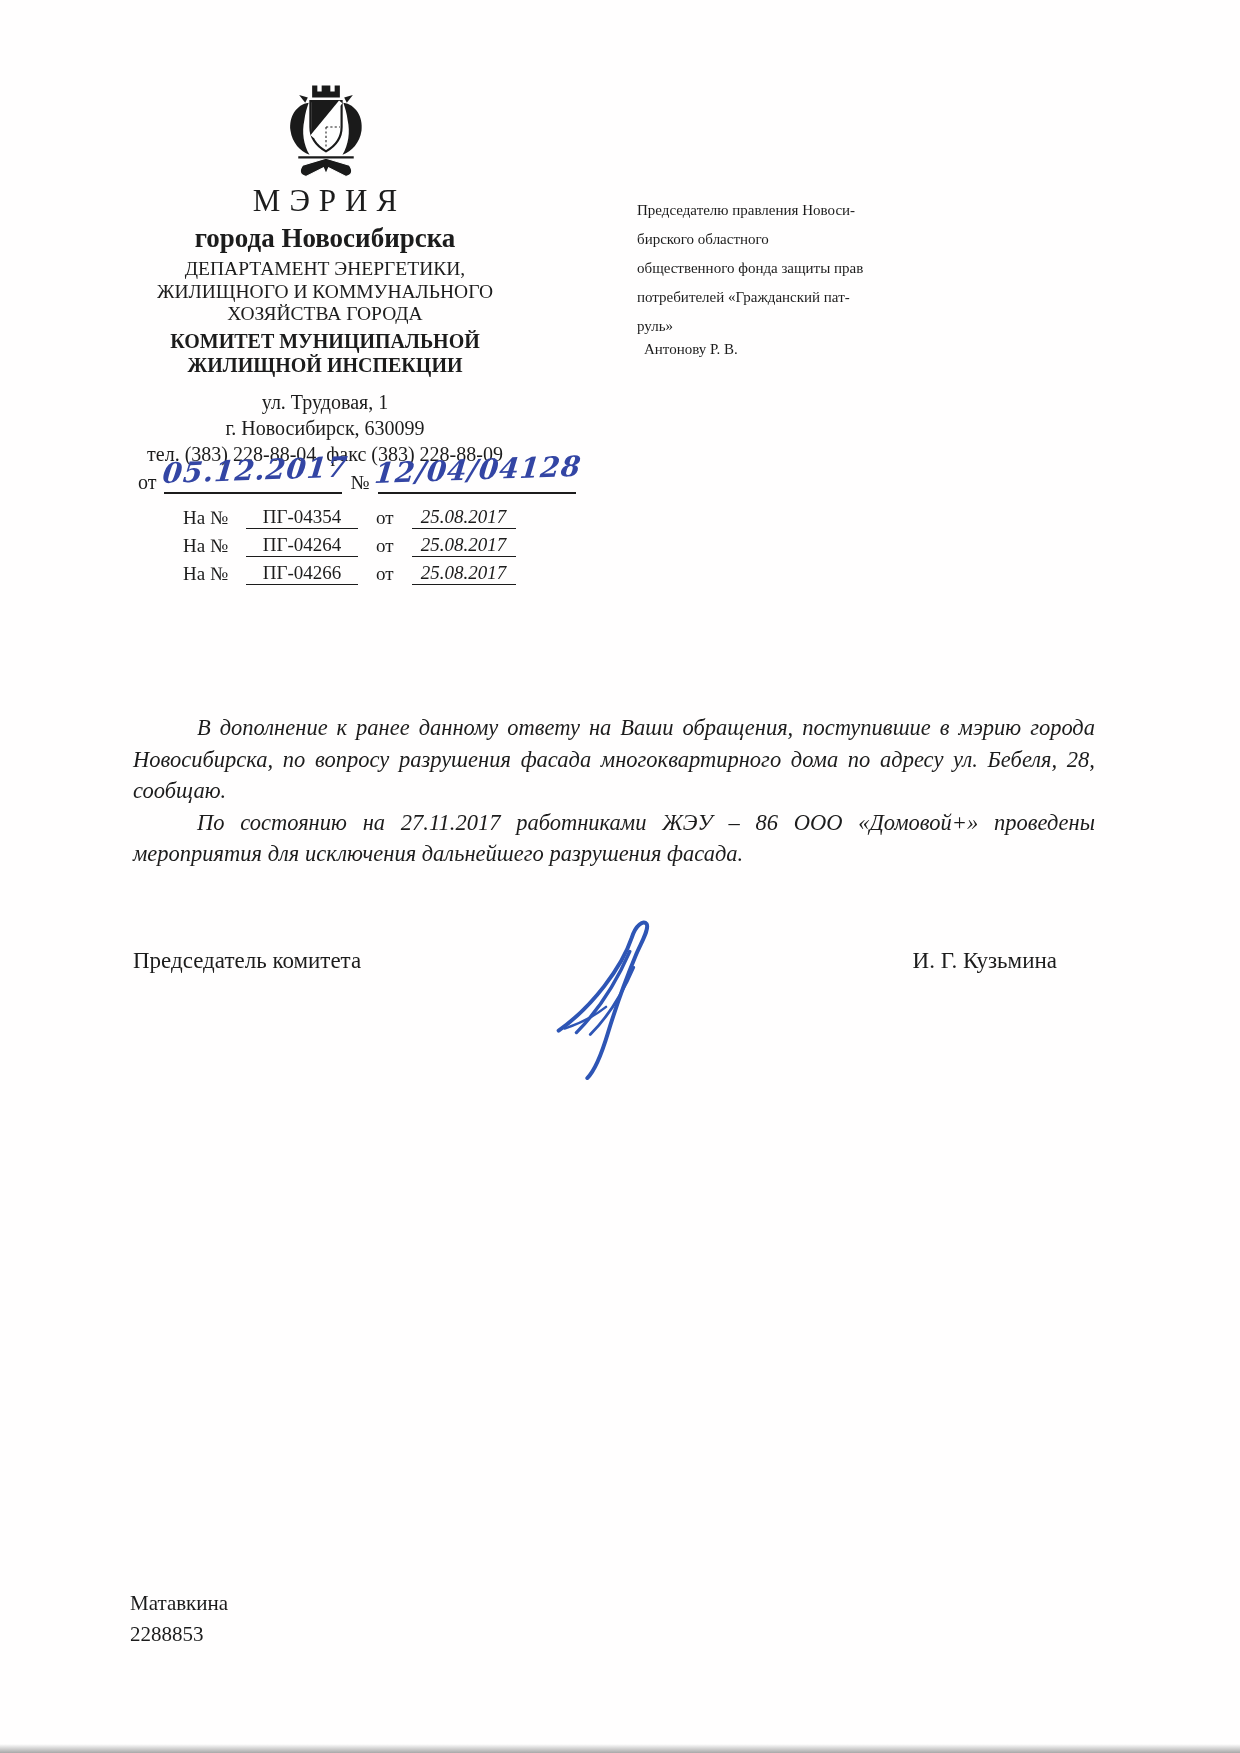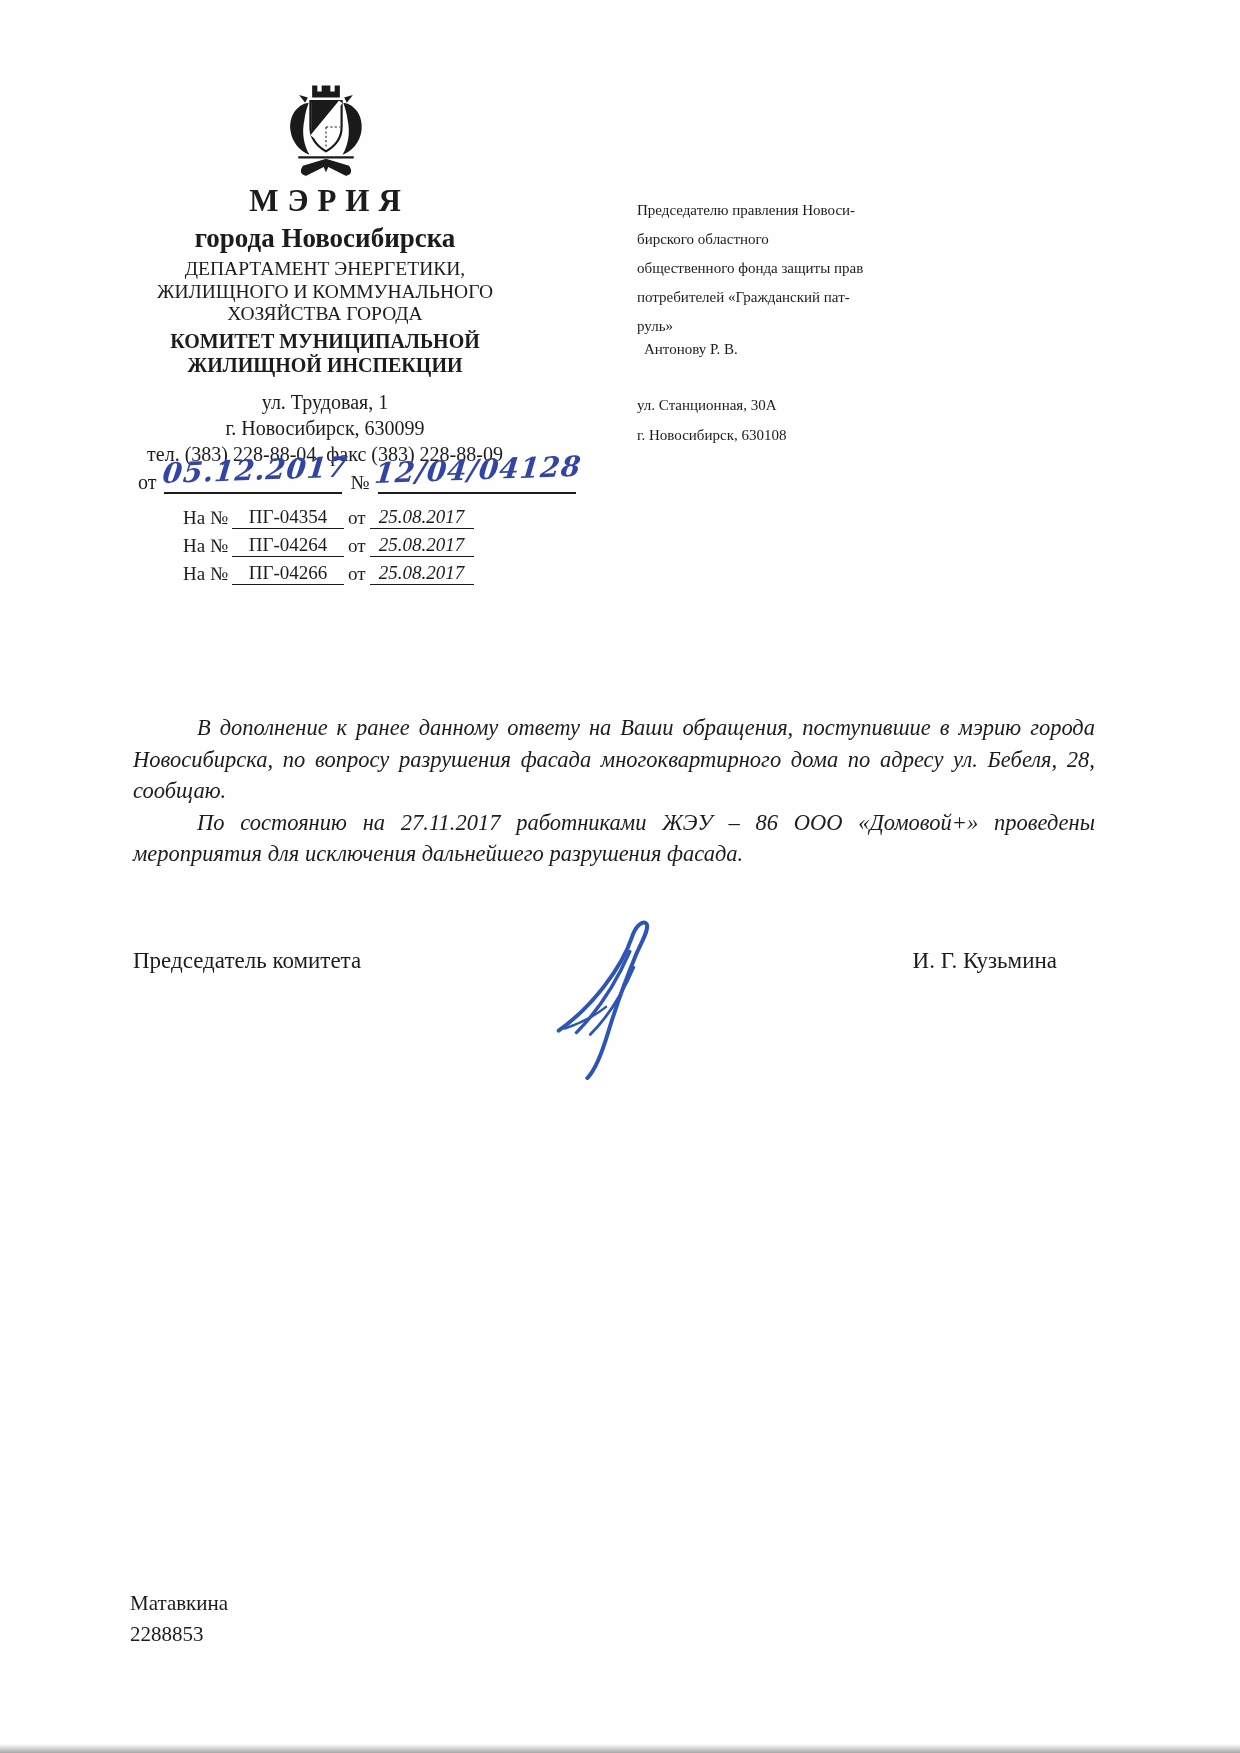--- a/index.html
+++ b/index.html
@@ -11,21 +11,21 @@
     font-family:"Liberation Serif", serif;
     color:#1c1c1c;
     overflow:hidden;
   }
   
   .emblem { position:absolute; left:272px; top:82px; width:108px; height:104px; }
   .org-block {
     position:absolute; left:95px; top:183px; width:460px;
     text-align:center;
   }
-  .org-title { font-size:31px; font-weight:bold; letter-spacing:9px; padding-left:9px; }
+  .org-title { font-size:31px; font-weight:normal; letter-spacing:9px; padding-left:9px; }
   .org-subtitle { font-size:27px; font-weight:bold; margin-top:4px; }
   .dept-line { font-size:19.5px; line-height:22.5px; }
   .dept-block { margin-top:4px; }
   .committee-block { margin-top:3px; }
   .committee-line { font-size:20px; font-weight:bold; line-height:24px; }
   .contact-block { margin-top:12px; }
   .contact-line { font-size:20px; line-height:26px; }
 
   .outgoing-row {
     position:absolute; left:138px; top:452px; width:440px;
@@ -41,21 +41,21 @@
   .handwriting {
     font-family:"DejaVu Serif", serif;
     font-style:italic; font-weight:600;
     color:#3345a4;
     font-size:28px; letter-spacing:1px; white-space:nowrap;
     transform:rotate(-2deg) skewX(-8deg);
     transform-origin:left bottom;
     position:relative; top:-2px;
   }
   .refs-block { position:absolute; left:183px; top:506px; font-size:19px; }
-  .ref-row { margin-bottom:5px; display:flex; align-items:flex-end; gap:4px; }
+  .ref-row { margin-bottom:5px; display:flex; align-items:flex-end; gap:18px; }
   .u {
     display:inline-block; border-bottom:1.6px solid #1c1c1c;
     text-align:center; padding:0 4px;
   }
   .u-num { min-width:104px; }
   .u-date { min-width:96px;font-style:italic; }
 
   
   .recipient { position:absolute; left:637px; top:196px; width:470px; font-size:15px; }
   .recipient-line { line-height:29px; }
@@ -163,24 +163,20 @@
     </div>
   </div>
 
   <div class="recipient">
     <div class="recipient-line">Председателю правления Новоси-</div>
     <div class="recipient-line">бирского областного</div>
     <div class="recipient-line">общественного фонда защиты прав</div>
     <div class="recipient-line">потребителей «Гражданский пат-</div>
     <div class="recipient-line">руль»</div>
     <div class="recipient-name">Антонову Р. В.</div>
-    <div class="recipient-address">
-      <div>ул. Станционная, 30А</div>
-      <div>г. Новосибирск, 630108</div>
-    </div>
   </div>
 
   <div class="body-text">
     <p>В дополнение к ранее данному ответу на Ваши обращения, поступившие в мэрию города Новосибирска, по вопросу разрушения фасада многоквартирного дома по адресу ул. Бебеля, 28, сообщаю.</p>
     <p>По состоянию на 27.11.2017 работниками ЖЭУ – 86 ООО «Домовой+» проведены мероприятия для исключения дальнейшего разрушения фасада.</p>
   </div>
 
   <div class="sign-row">
     <span>Председатель комитета</span>
     <span class="sign-name">И. Г. Кузьмина</span>

